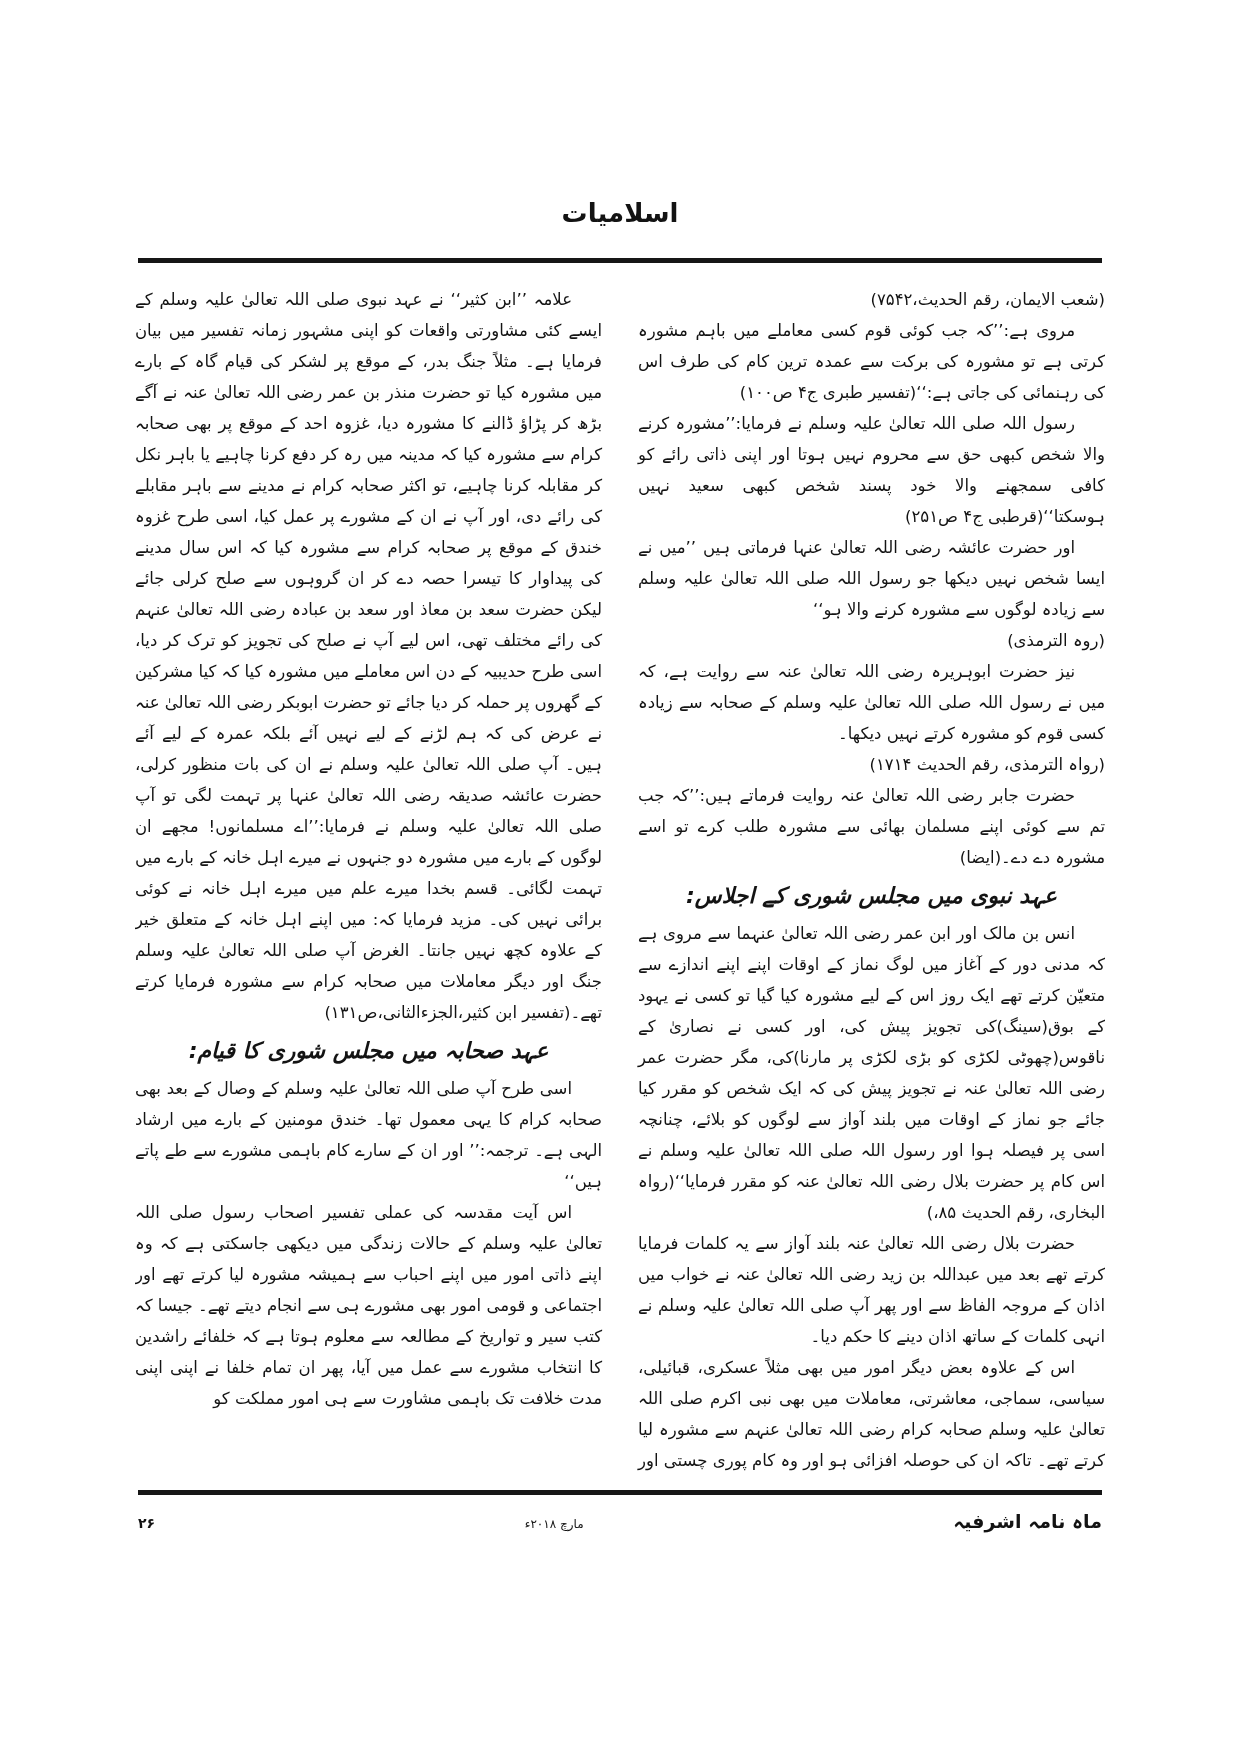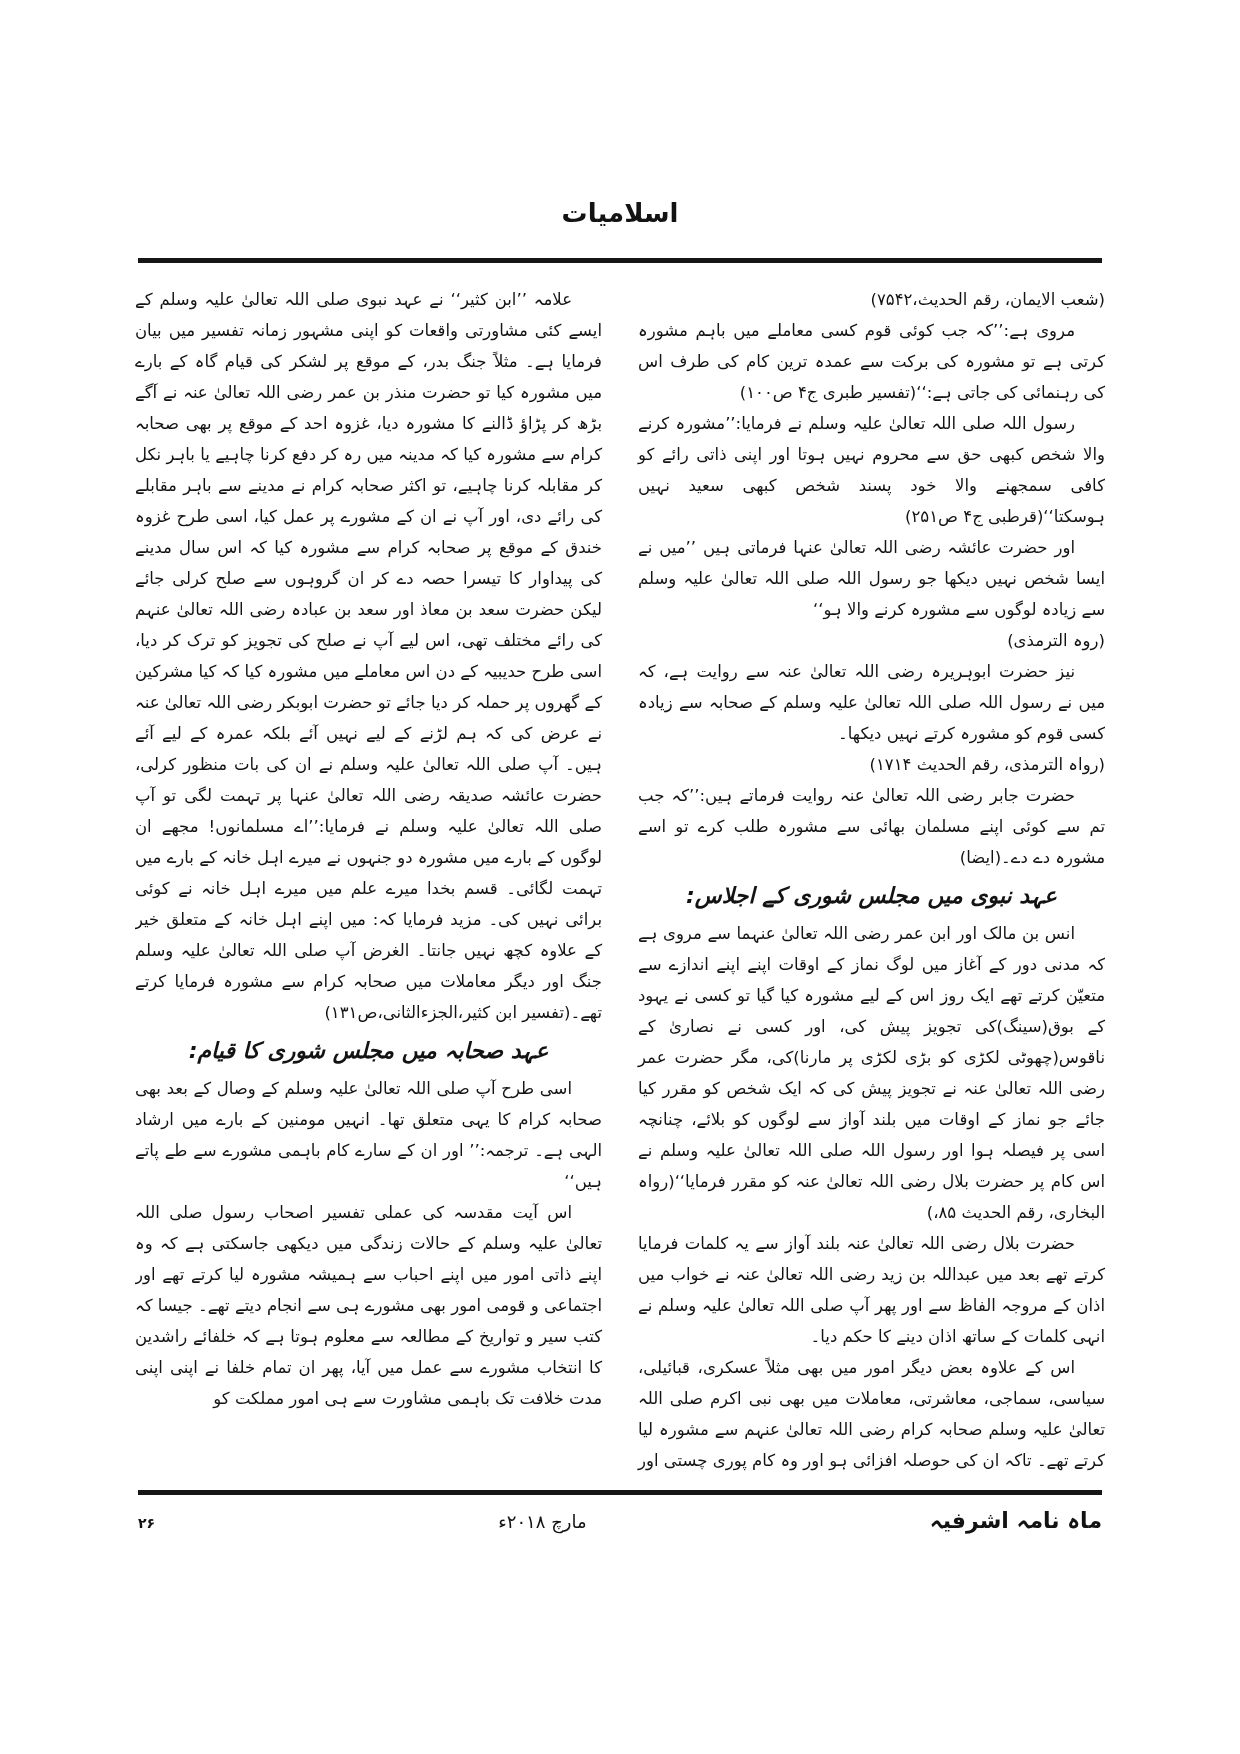--- a/index.html
+++ b/index.html
@@ -63,22 +63,22 @@
   .footer-row {
     position: absolute;
     top: 1502px;
     left: 138px; right: 138px;
     display: flex;
     justify-content: space-between;
     align-items: baseline;
     font-size: 19px;
     line-height: 38px;
   }
-  .footer-magazine { font-weight: bold; font-size: 22px; }
-  .footer-date { font-size: 18px; }
+  .footer-magazine { font-weight: bold; font-size: 19px; }
+  .footer-date { font-size: 12px; }
   .footer-page { font-weight: bold; font-size: 14px; }
 </style>
 </head>
 <body>
 
 <div class="page">
 
   <div class="header-title">اسلامیات</div>
 
   <div class="rule-double rule-header"></div>
@@ -96,21 +96,21 @@
       <p class="body">حضرت جابر رضی اللہ تعالیٰ عنہ روایت فرماتے ہیں:’’کہ جب تم سے کوئی اپنے مسلمان بھائی سے مشورہ طلب کرے تو اسے مشورہ دے دے۔(ایضا)</p>
       <h2 class="section-heading">عہد نبوی میں مجلس شوری کے اجلاس:</h2>
       <p class="body">انس بن مالک اور ابن عمر رضی اللہ تعالیٰ عنہما سے مروی ہے کہ مدنی دور کے آغاز میں لوگ نماز کے اوقات اپنے اپنے اندازے سے متعیّن کرتے تھے ایک روز اس کے لیے مشورہ کیا گیا تو کسی نے یہود کے بوق(سینگ)کی تجویز پیش کی، اور کسی نے نصاریٰ کے ناقوس(چھوٹی لکڑی کو بڑی لکڑی پر مارنا)کی، مگر حضرت عمر رضی اللہ تعالیٰ عنہ نے تجویز پیش کی کہ ایک شخص کو مقرر کیا جائے جو نماز کے اوقات میں بلند آواز سے لوگوں کو بلائے، چنانچہ اسی پر فیصلہ ہوا اور رسول اللہ صلی اللہ تعالیٰ علیہ وسلم نے اس کام پر حضرت بلال رضی اللہ تعالیٰ عنہ کو مقرر فرمایا‘‘(رواہ البخاری، رقم الحدیث ۸۵،)</p>
       <p class="body">حضرت بلال رضی اللہ تعالیٰ عنہ بلند آواز سے یہ کلمات فرمایا کرتے تھے بعد میں عبداللہ بن زید رضی اللہ تعالیٰ عنہ نے خواب میں اذان کے مروجہ الفاظ سے اور پھر آپ صلی اللہ تعالیٰ علیہ وسلم نے انہی کلمات کے ساتھ اذان دینے کا حکم دیا۔</p>
       <p class="body">اس کے علاوہ بعض دیگر امور میں بھی مثلاً عسکری، قبائیلی، سیاسی، سماجی، معاشرتی، معاملات میں بھی نبی اکرم صلی اللہ تعالیٰ علیہ وسلم صحابہ کرام رضی اللہ تعالیٰ عنہم سے مشورہ لیا کرتے تھے۔ تاکہ ان کی حوصلہ افزائی ہو اور وہ کام پوری چستی اور دلجمعی کے ساتھ انجام دیں۔</p>
     </section>
 
     <section class="col">
       <p class="body">علامہ ’’ابن کثیر‘‘ نے عہد نبوی صلی اللہ تعالیٰ علیہ وسلم کے ایسے کئی مشاورتی واقعات کو اپنی مشہور زمانہ تفسیر میں بیان فرمایا ہے۔ مثلاً جنگ بدر، کے موقع پر لشکر کی قیام گاہ کے بارے میں مشورہ کیا تو حضرت منذر بن عمر رضی اللہ تعالیٰ عنہ نے آگے بڑھ کر پڑاؤ ڈالنے کا مشورہ دیا، غزوہ احد کے موقع پر بھی صحابہ کرام سے مشورہ کیا کہ مدینہ میں رہ کر دفع کرنا چاہیے یا باہر نکل کر مقابلہ کرنا چاہیے، تو اکثر صحابہ کرام نے مدینے سے باہر مقابلے کی رائے دی، اور آپ نے ان کے مشورے پر عمل کیا، اسی طرح غزوہ خندق کے موقع پر صحابہ کرام سے مشورہ کیا کہ اس سال مدینے کی پیداوار کا تیسرا حصہ دے کر ان گروہوں سے صلح کرلی جائے لیکن حضرت سعد بن معاذ اور سعد بن عبادہ رضی اللہ تعالیٰ عنہم کی رائے مختلف تھی، اس لیے آپ نے صلح کی تجویز کو ترک کر دیا، اسی طرح حدیبیہ کے دن اس معاملے میں مشورہ کیا کہ کیا مشرکین کے گھروں پر حملہ کر دیا جائے تو حضرت ابوبکر رضی اللہ تعالیٰ عنہ نے عرض کی کہ ہم لڑنے کے لیے نہیں آئے بلکہ عمرہ کے لیے آئے ہیں۔ آپ صلی اللہ تعالیٰ علیہ وسلم نے ان کی بات منظور کرلی، حضرت عائشہ صدیقہ رضی اللہ تعالیٰ عنہا پر تہمت لگی تو آپ صلی اللہ تعالیٰ علیہ وسلم نے فرمایا:’’اے مسلمانوں! مجھے ان لوگوں کے بارے میں مشورہ دو جنہوں نے میرے اہل خانہ کے بارے میں تہمت لگائی۔ قسم بخدا میرے علم میں میرے اہل خانہ نے کوئی برائی نہیں کی۔ مزید فرمایا کہ: میں اپنے اہل خانہ کے متعلق خیر کے علاوہ کچھ نہیں جانتا۔ الغرض آپ صلی اللہ تعالیٰ علیہ وسلم جنگ اور دیگر معاملات میں صحابہ کرام سے مشورہ فرمایا کرتے تھے۔(تفسیر ابن کثیر،الجزءالثانی،ص۱۳۱)</p>
       <h2 class="section-heading">عہد صحابہ میں مجلس شوری کا قیام:</h2>
-      <p class="body">اسی طرح آپ صلی اللہ تعالیٰ علیہ وسلم کے وصال کے بعد بھی صحابہ کرام کا یہی متعلق تھا۔ انہیں مومنین کے بارے میں ارشاد الہی ہے۔ ترجمہ:’’ اور ان کے سارے کام باہمی مشورے سے طے پاتے ہیں‘‘</p>
+      <p class="body">اسی طرح آپ صلی اللہ تعالیٰ علیہ وسلم کے وصال کے بعد بھی صحابہ کرام کا یہی معمول تھا۔ خندق مومنین کے بارے میں ارشاد الہی ہے۔ ترجمہ:’’ اور ان کے سارے کام باہمی مشورے سے طے پاتے ہیں‘‘</p>
       <p class="body">اس آیت مقدسہ کی عملی تفسیر اصحاب رسول صلی اللہ تعالیٰ علیہ وسلم کے حالات زندگی میں دیکھی جاسکتی ہے کہ وہ اپنے ذاتی امور میں اپنے احباب سے ہمیشہ مشورہ لیا کرتے تھے اور اجتماعی و قومی امور بھی مشورے ہی سے انجام دیتے تھے۔ جیسا کہ کتب سیر و تواریخ کے مطالعہ سے معلوم ہوتا ہے کہ خلفائے راشدین کا انتخاب مشورے سے عمل میں آیا، پھر ان تمام خلفا نے اپنی اپنی مدت خلافت تک باہمی مشاورت سے ہی امور مملکت کو</p>
     </section>
 
   </main>
 
   <div class="rule-double rule-footer"></div>
 
   <div class="footer-row">
     <span class="footer-magazine">ماہ نامہ اشرفیہ</span>
     <span class="footer-date">مارچ ۲۰۱۸ء</span>

